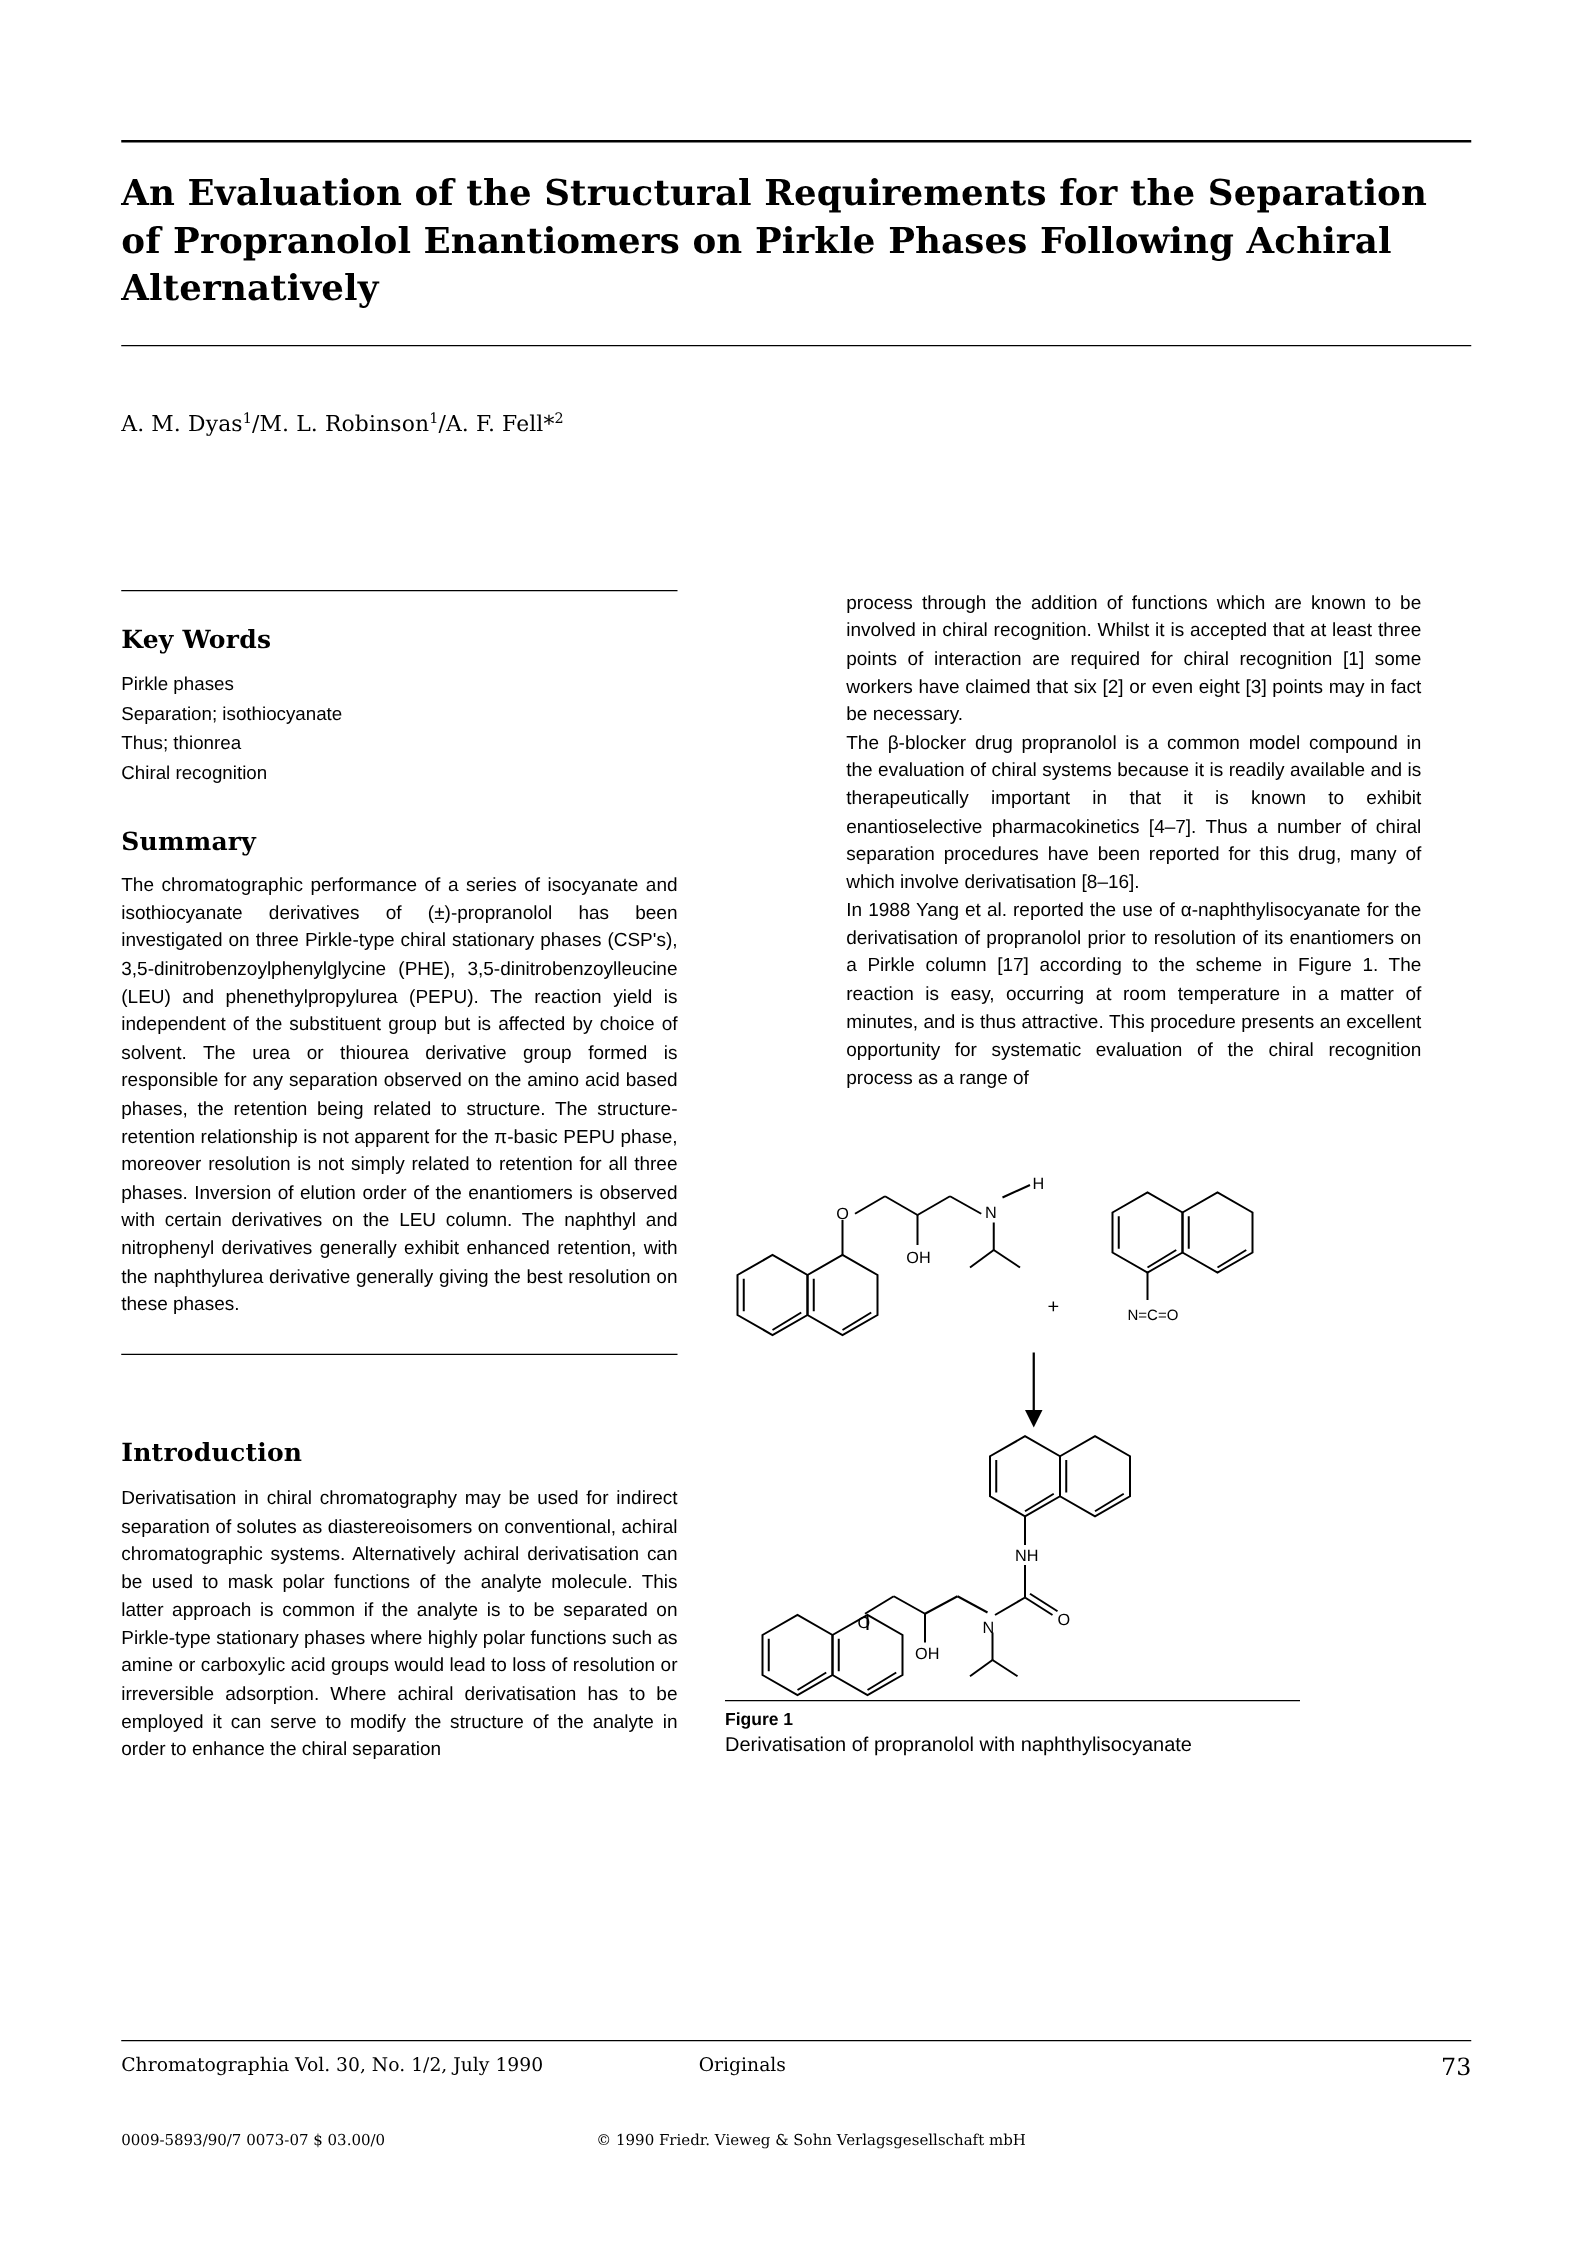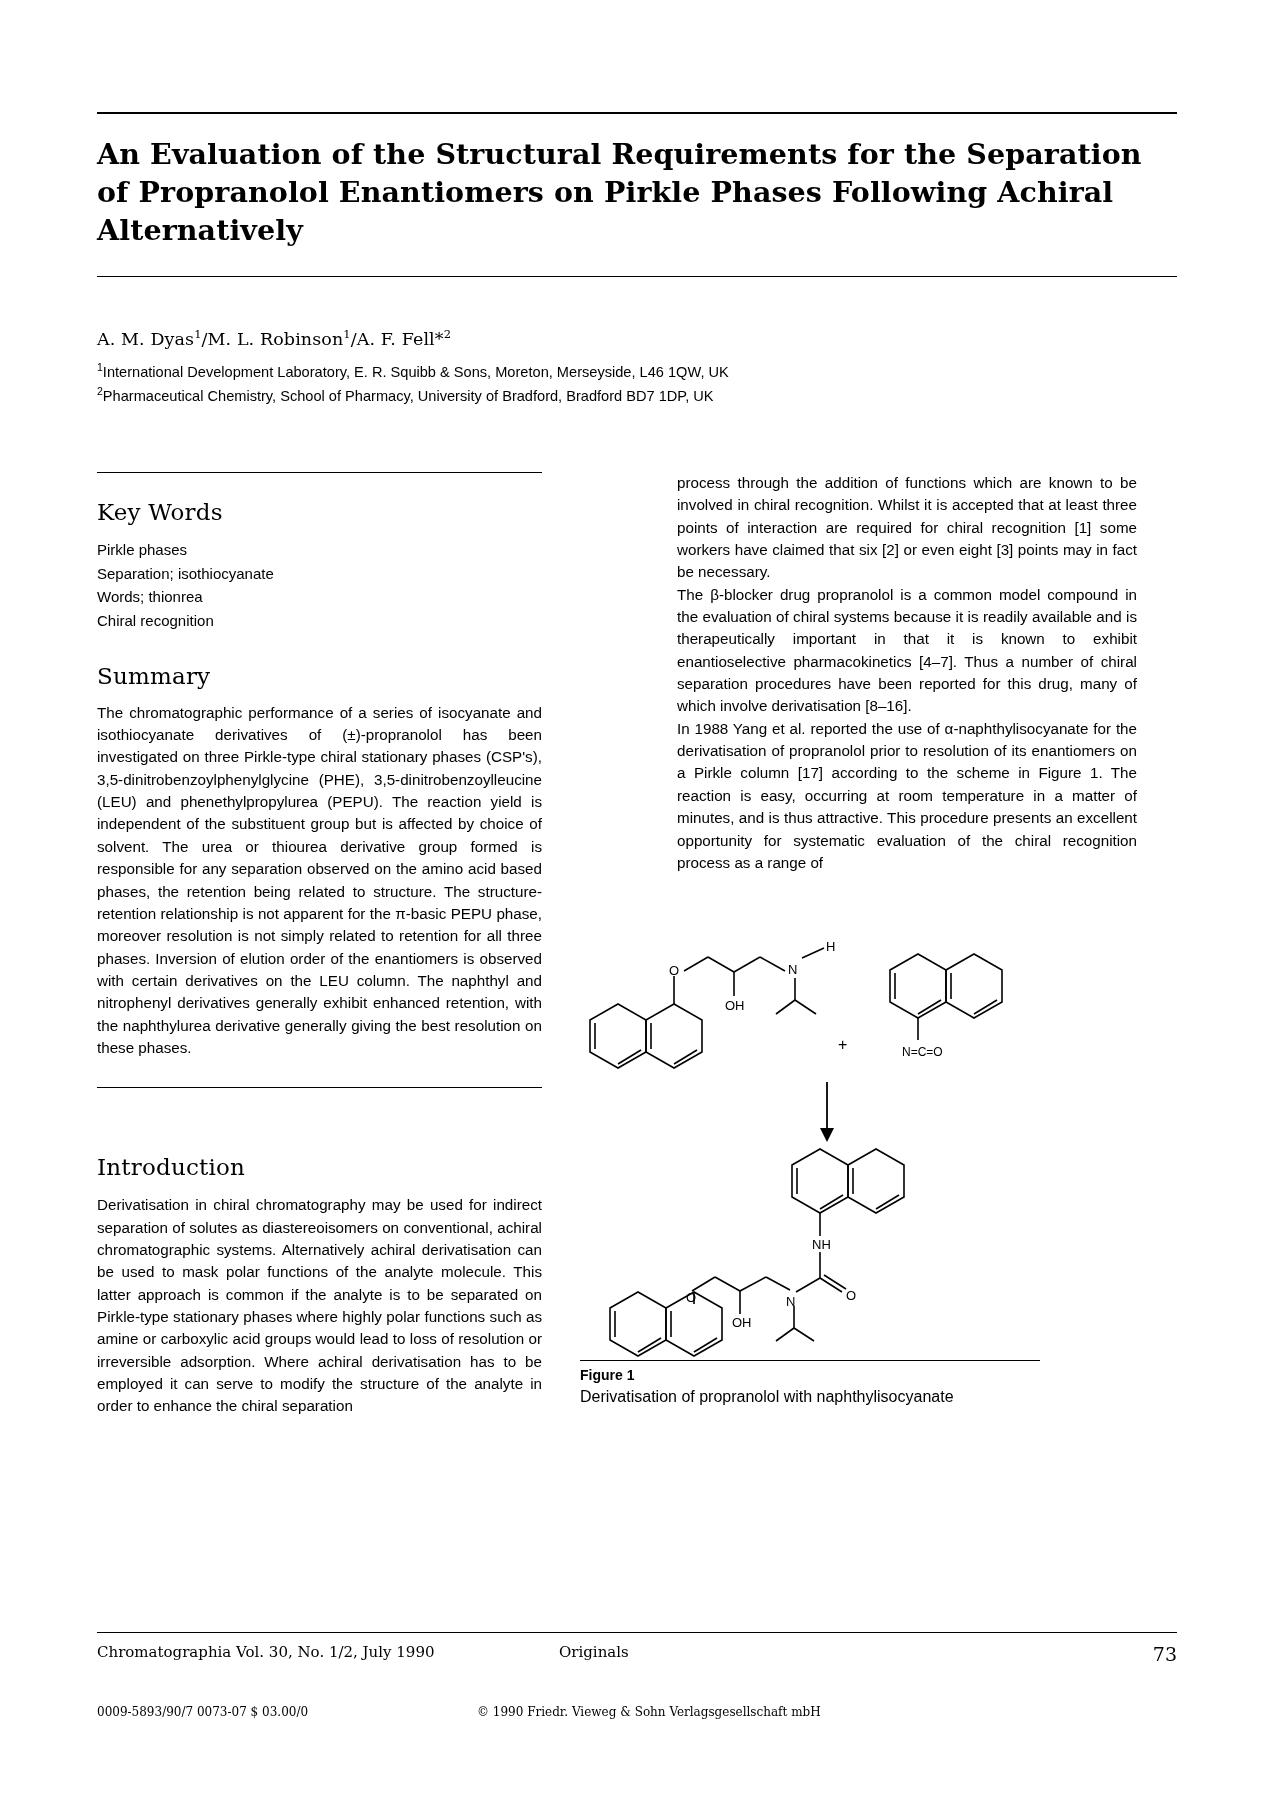--- a/index.html
+++ b/index.html
@@ -78,22 +78,22 @@
     top: 0;
     width: 460px;
   }
   .col-rule {
     border-top: 1.6px solid #000;
     width: 445px;
     margin-bottom: 26px;
   }
   h2.sec {
     font-family: "DejaVu Serif", serif;
-    font-size: 23px;
-    font-weight: normal;
+    font-size: 20px;
+    font-weight: bold;
     margin: 0 0 13px 0;
     letter-spacing: 0.2px;
   }
   .keywords {
     font-family: "Liberation Sans", sans-serif;
     font-size: 15px;
     line-height: 1.58;
     margin-bottom: 30px;
   }
   p.body {
@@ -179,40 +179,32 @@
 
   <div class="content">
     <div class="rule-top"></div>
     <div class="title">An Evaluation of the Structural Requirements for the Separation of Propranolol Enantiomers on Pirkle Phases Following Achiral Alternatively</div>
     <div class="rule-under-title"></div>
 
     <div class="authors">
       A. M. Dyas<sup>1</sup>/M. L. Robinson<sup>1</sup>/A. F. Fell*<sup>2</sup>
     </div>
 
-    <div class="affil">
-      <div>
-        <sup>1</sup>International Development Laboratory, E. R. Squibb &amp; Sons, Moreton, Merseyside, L46 1QW, UK
-      </div>
-      <div>
-        <sup>2</sup>Pharmaceutical Chemistry, School of Pharmacy, University of Bradford, Bradford BD7 1DP, UK
-      </div>
-    </div>
   </div>
 
   <div class="cols">
 
     <div class="col-left">
       <div class="col-rule"></div>
 
       <h2 class="sec">Key Words</h2>
       <div class="keywords">
         <div>Pirkle phases</div>
         <div>Separation; isothiocyanate</div>
-        <div>Words; thionrea</div>
+        <div>Thus; thionrea</div>
         <div>Chiral recognition</div>
       </div>
 
       <div class="summary-block">
         <h2 class="sec">Summary</h2>
         <p class="body">The chromatographic performance of a series of isocyanate and isothiocyanate derivatives of (±)-propranolol has been investigated on three Pirkle-type chiral stationary phases (CSP's), 3,5-dinitrobenzoylphenylglycine (PHE), 3,5-dinitrobenzoylleucine (LEU) and phenethylpropylurea (PEPU). The reaction yield is independent of the substituent group but is affected by choice of solvent. The urea or thiourea derivative group formed is responsible for any separation observed on the amino acid based phases, the retention being related to structure. The structure-retention relationship is not apparent for the π-basic PEPU phase, moreover resolution is not simply related to retention for all three phases. Inversion of elution order of the enantiomers is observed with certain derivatives on the LEU column. The naphthyl and nitrophenyl derivatives generally exhibit enhanced retention, with the naphthylurea derivative generally giving the best resolution on these phases.</p>
       </div>
 
       <div class="rule-bottom-left"></div>
 

